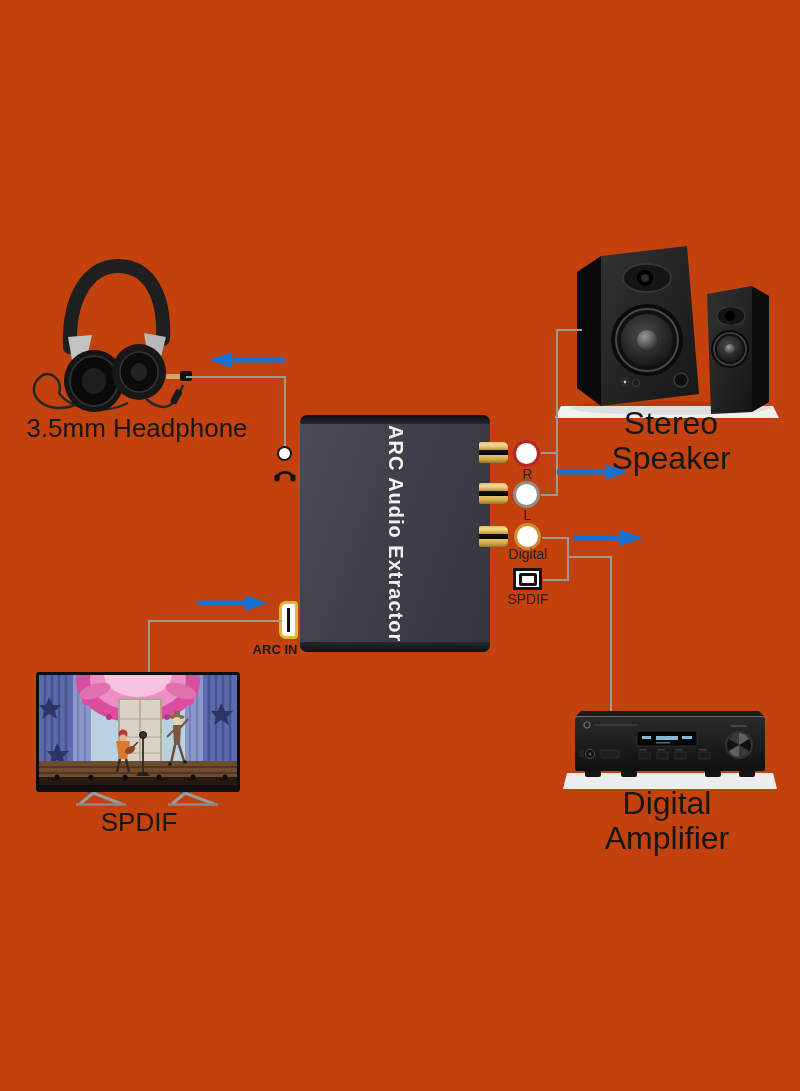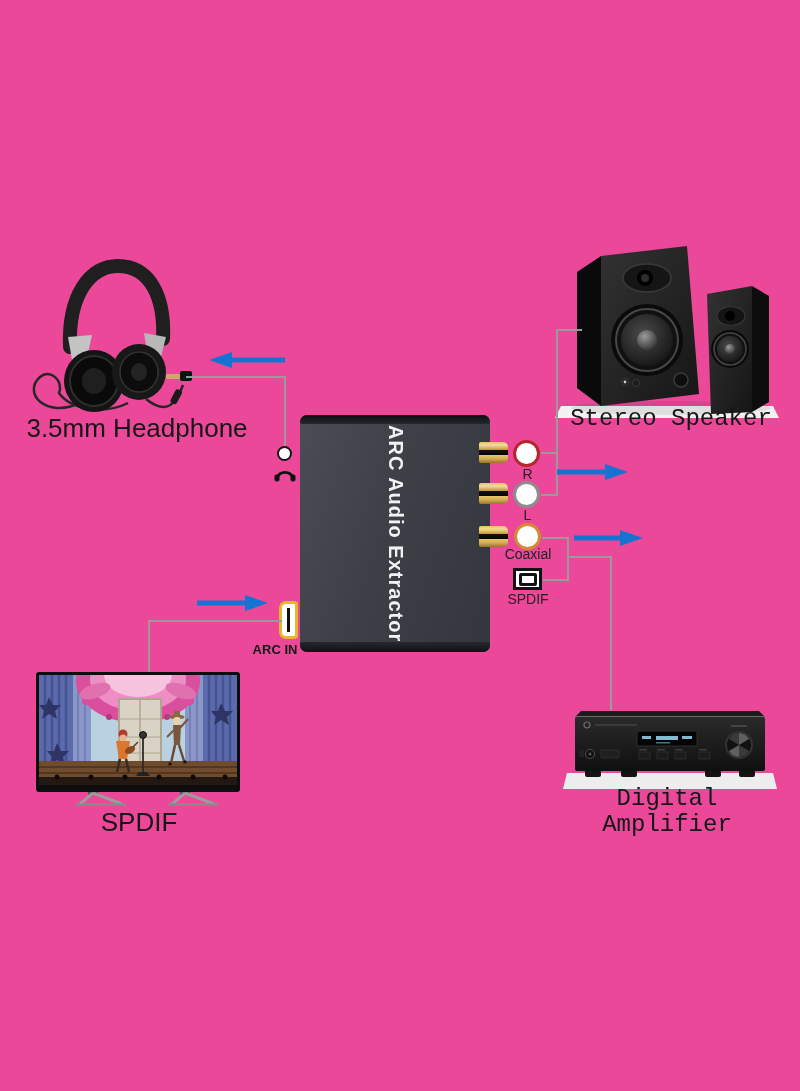--- a/index.html
+++ b/index.html
@@ -1,21 +1,21 @@
 <!DOCTYPE html>
 <html><head>
 <meta charset="utf-8">
 <style>
   html,body{margin:0;padding:0;background:#fff;}
   #canvas{
-    position:relative;width:800px;height:1091px;background:#ec4899;
+    position:relative;width:800px;height:1091px;background:#c2410c;
     font-family:"Liberation Sans",sans-serif;overflow:hidden;
   }
   .lbl{position:absolute;color:#161616;text-align:center;line-height:1.1;}
-  .lbl-big{font-size:24px;font-family:Liberation Mono, monospace;}
+  .lbl-big{font-size:32px;}
   .lbl-xl{font-size:26px;}
   .port-lbl{font-size:14px;color:#222;}
   .wire{position:absolute;background:#9a9a9a;}
   .ring{position:absolute;width:27px;height:27px;border-radius:50%;background:#fff;box-sizing:border-box;}
   .ring-r{border:3px solid #b6252b;}
   .ring-l{border:3px solid #8d8d8d;}
   .ring-coax{border:3px solid #d28a33;}
   .rca{
     position:absolute;left:479px;width:29px;height:21px;border-radius:2px 5px 5px 2px;
     background:linear-gradient(180deg,#e6c269 0%,#f2dc95 15%,#c89a3e 36%,#15120c 40%,#060606 60%,#e6c269 64%,#d4ad52 80%,#97742c 100%);
@@ -90,21 +90,21 @@
 
   <div class="rca" style="top:442px;"></div>
   <div class="rca" style="top:483px;"></div>
   <div class="rca" style="top:526px;"></div>
 
   <div class="ring ring-r" style="left:513px;top:440px;"></div>
   <div class="lbl port-lbl" style="left:514px;top:467px;width:27px;">R</div>
   <div class="ring ring-l" style="left:513px;top:481px;"></div>
   <div class="lbl port-lbl" style="left:514px;top:508px;width:27px;">L</div>
   <div class="ring ring-coax" style="left:514px;top:523px;"></div>
-  <div class="lbl port-lbl" style="left:497px;top:547px;width:62px;">Coaxial</div>
+  <div class="lbl port-lbl" style="left:497px;top:547px;width:62px;">Digital</div>
   <div class="spdif">
       <div class="spdif-inner"></div>
     </div>
   <div class="lbl port-lbl" style="left:496px;top:592px;width:64px;">SPDIF</div>
 
   <div class="hdmi">
       <div class="hdmi-slot"></div>
     </div>
   <div class="lbl" style="left:246px;top:643px;width:58px;font-size:13px;font-weight:600;text-align:center;">ARC IN</div>
 

